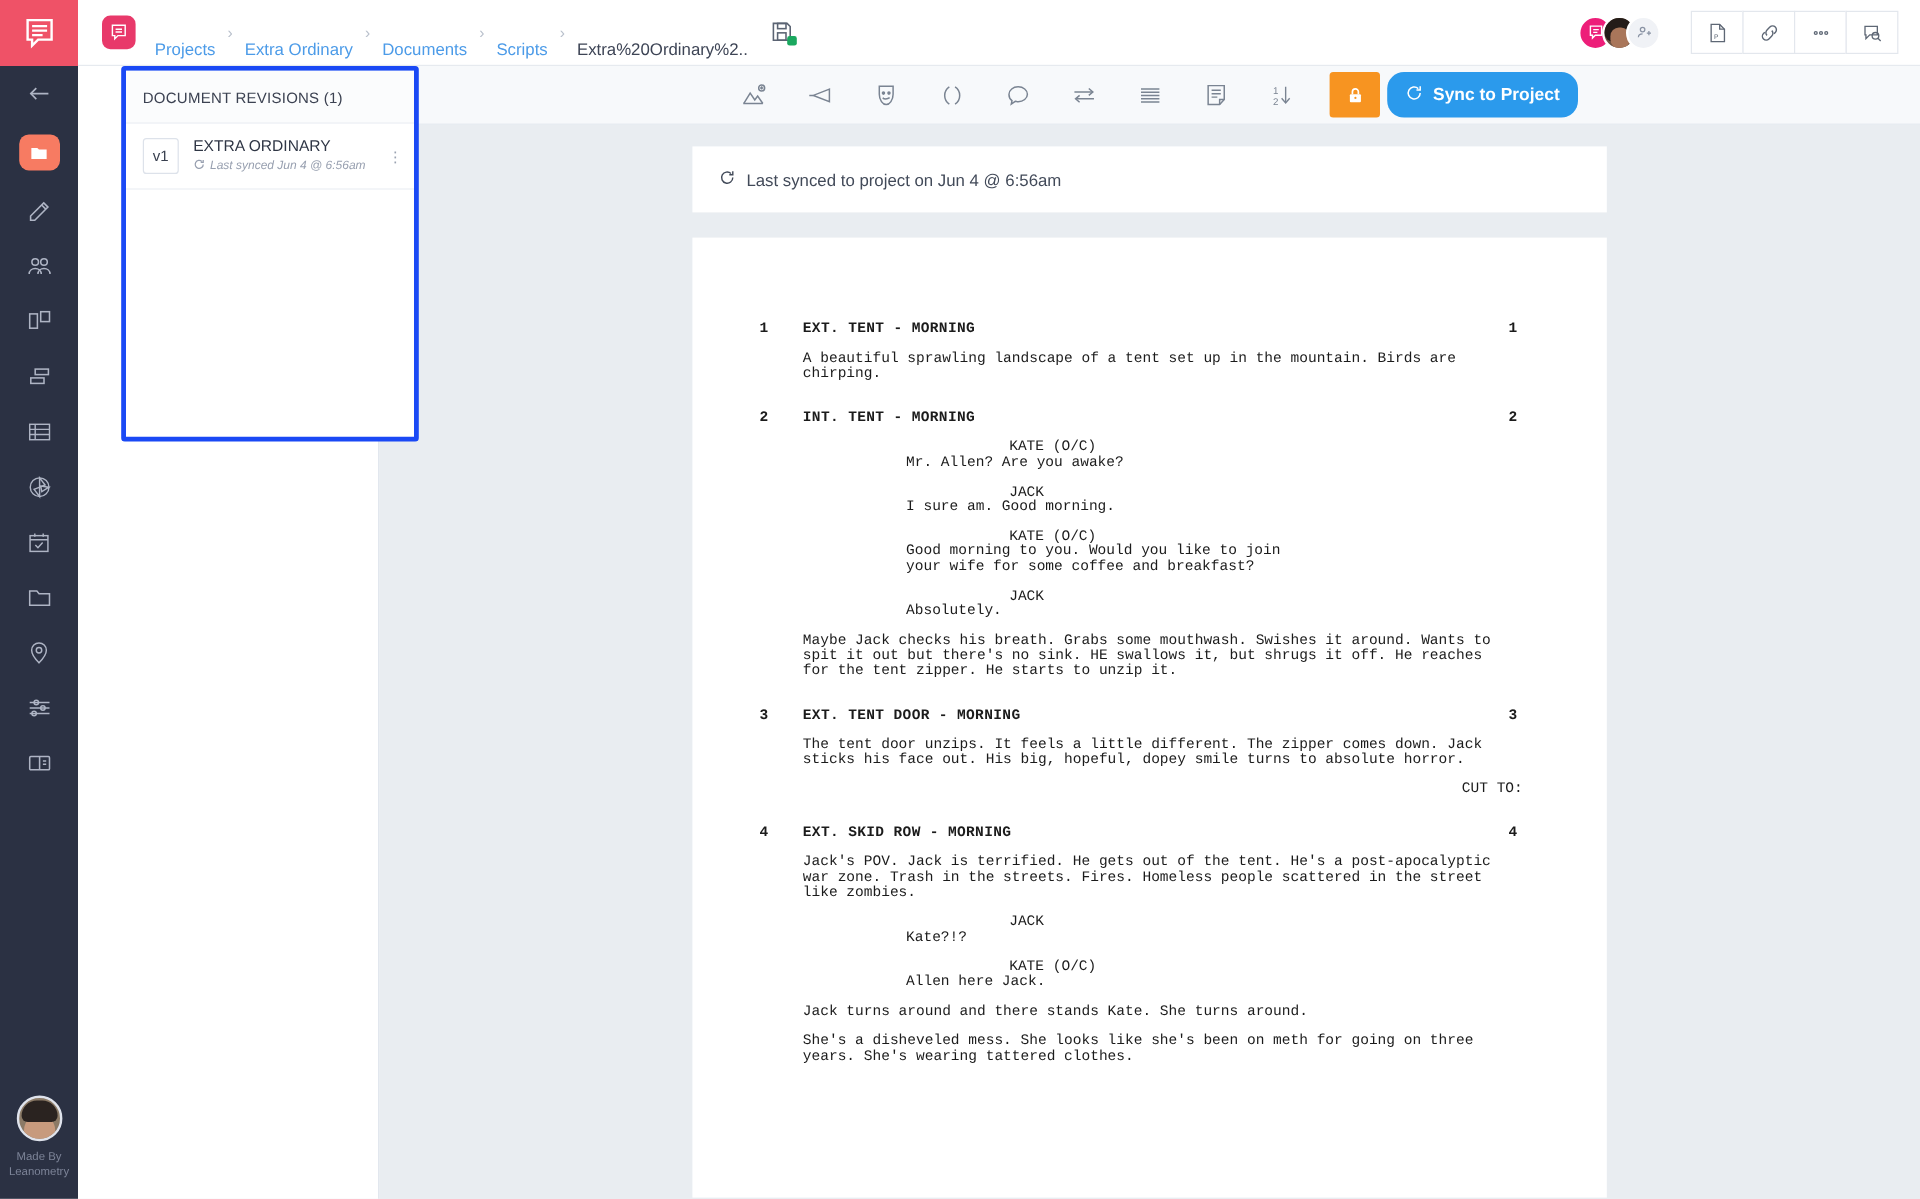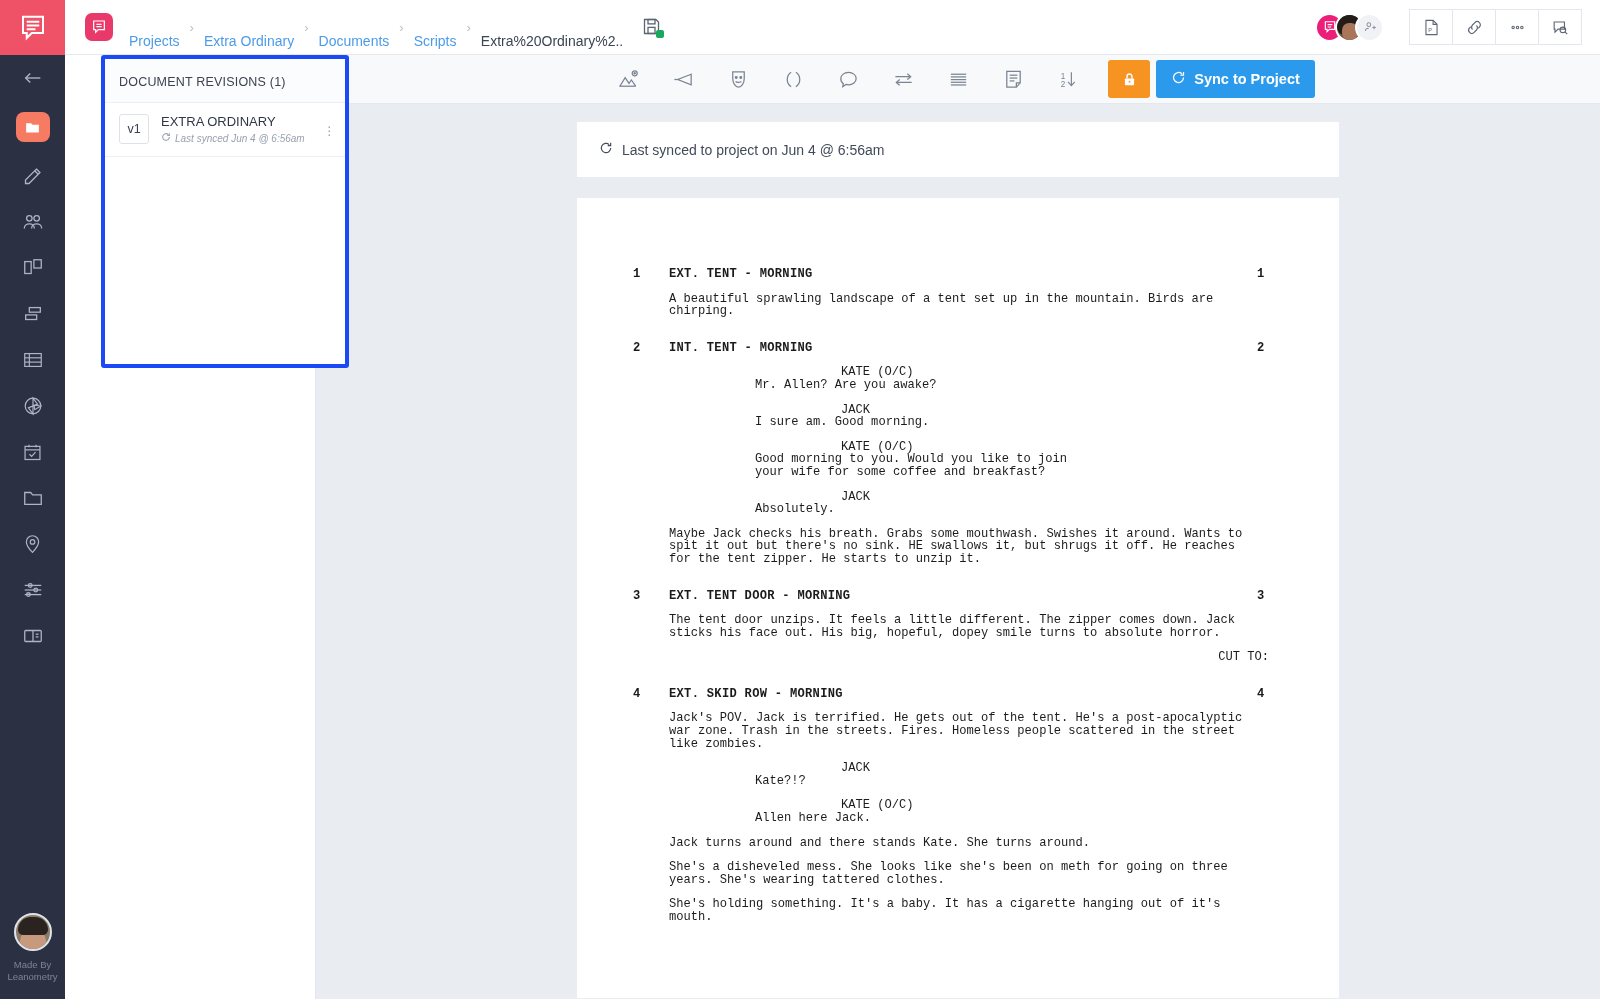--- a/index.html
+++ b/index.html
@@ -139,21 +139,21 @@
     display: flex; align-items: center; justify-content: center;
     color: #788architecture; color: #7a8492; cursor: pointer;
   }
   .tool svg { display:block; }
   #lock-btn {
     width: 42px; height: 38px; background: #f79421; border-radius: 3px;
     display:flex; align-items:center; justify-content:center;
     color:#fff; margin-left: 12px; cursor: pointer;
   }
   #sync-btn {
-    height: 38px; background: #2b9aec; border-radius: 3px; color: #fff;
+    height: 38px; background: #2b9aec; border-radius: 14px; color: #fff;
     display:flex; align-items:center; gap: 8px;
     padding: 0 15px; margin-left: 6px; cursor: pointer;
     font-size: 14.5px; font-weight: bold; white-space: nowrap;
   }
 
   
   #revisions {
     position: absolute; left: 68px; top: 55px;
     width: 248px; height: 313px;
     background: #ffffff;
@@ -625,17 +625,15 @@
         <div class="blk action">Jack's POV. Jack is terrified. He gets out of the tent. He's a post-apocalyptic
 war zone. Trash in the streets. Fires. Homeless people scattered in the street
 like zombies.</div>
         <div class="blk char">JACK</div>
         <div class="blk dial">Kate?!?</div>
         <div class="blk char">KATE (O/C)</div>
         <div class="blk dial">Allen here Jack.</div>
         <div class="blk action">Jack turns around and there stands Kate. She turns around.</div>
         <div class="blk action">She's a disheveled mess. She looks like she's been on meth for going on three
 years. She's wearing tattered clothes.</div>
-        <div class="blk action">She's holding something. It's a baby. It has a cigarette hanging out of it's
-mouth.</div>
       </div>
   </div>
 </div>
 
 </body></html>

